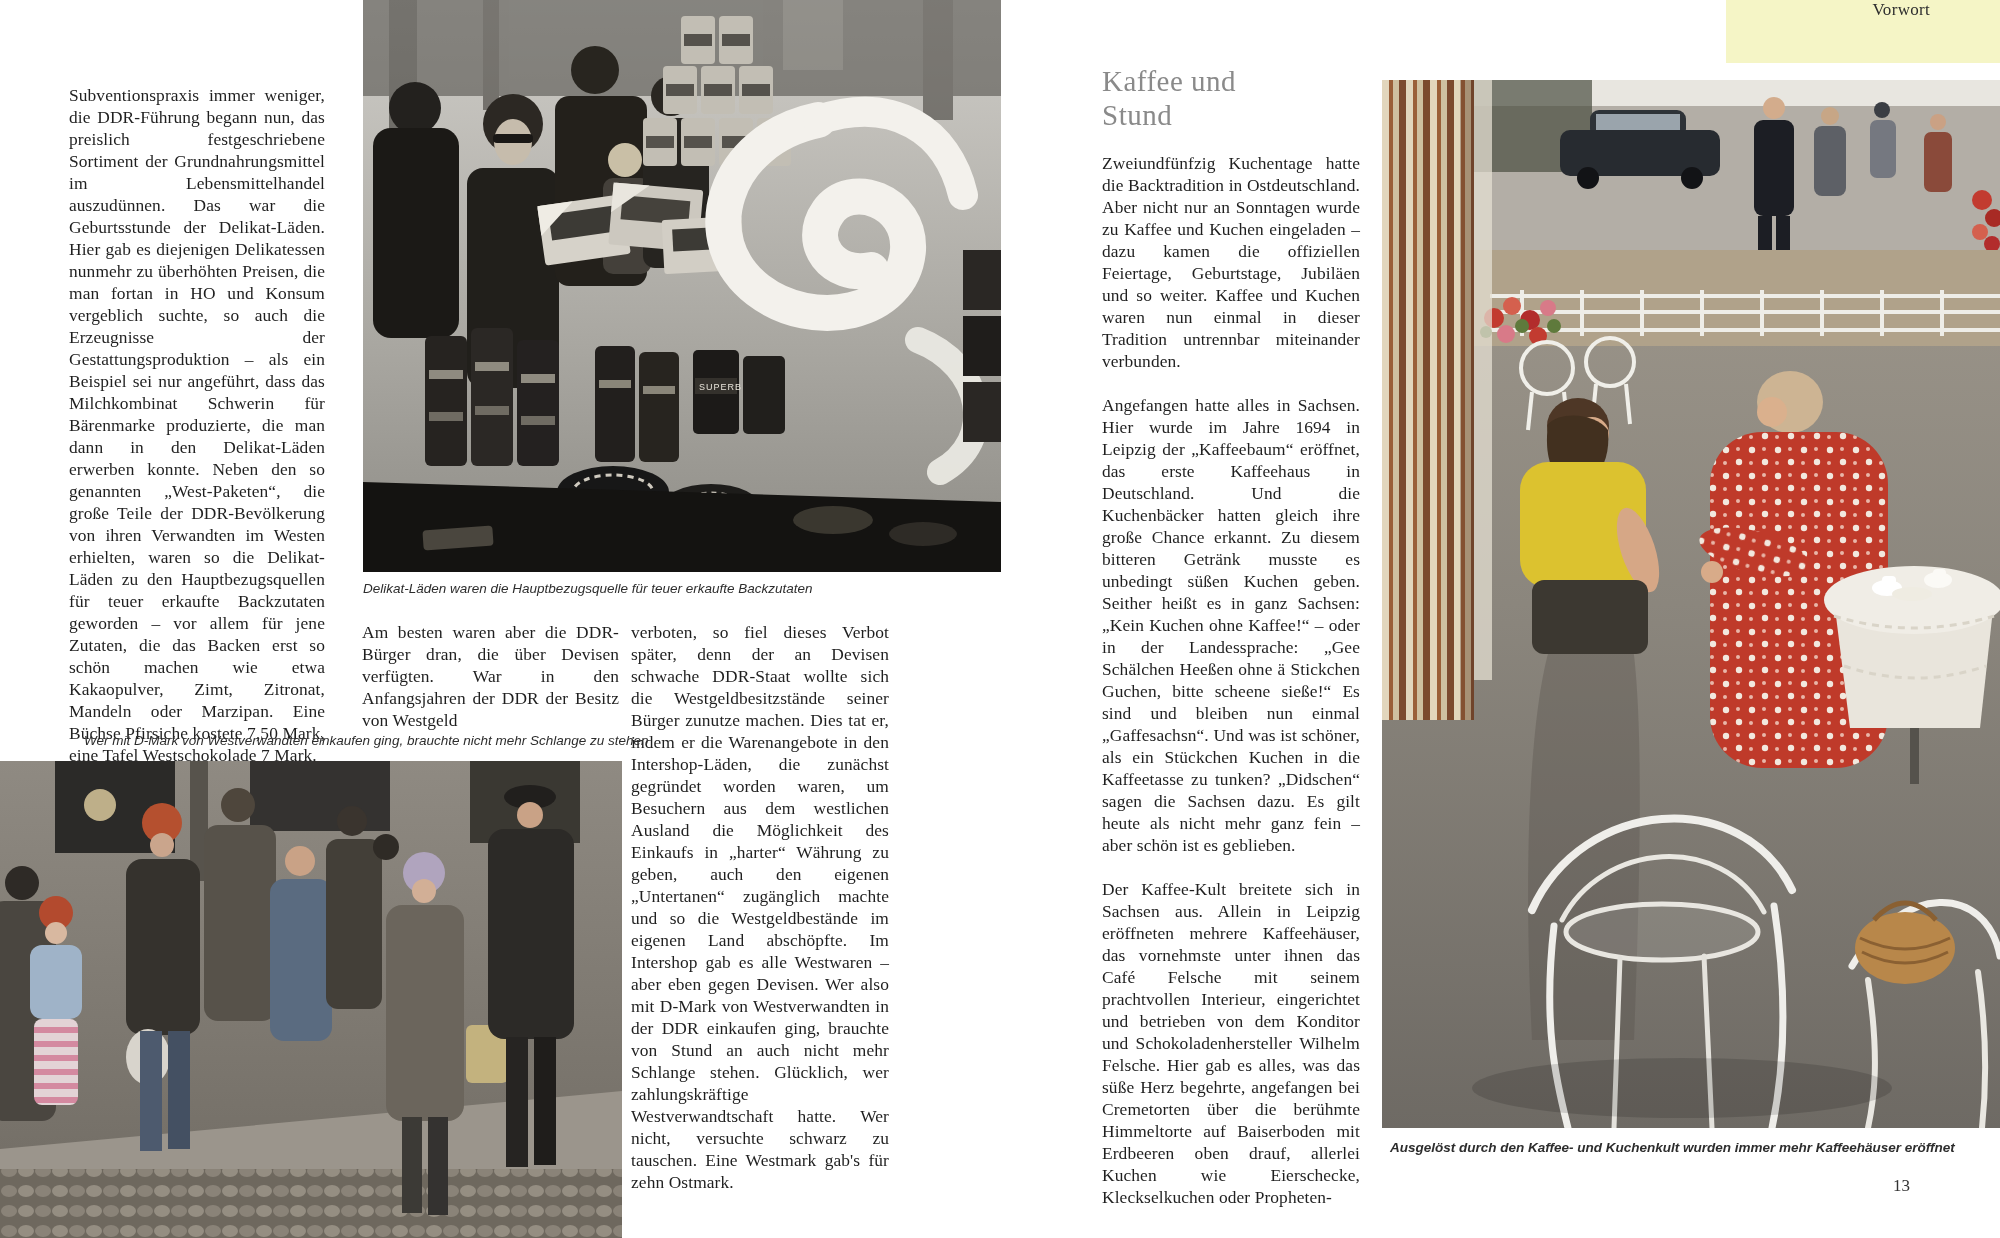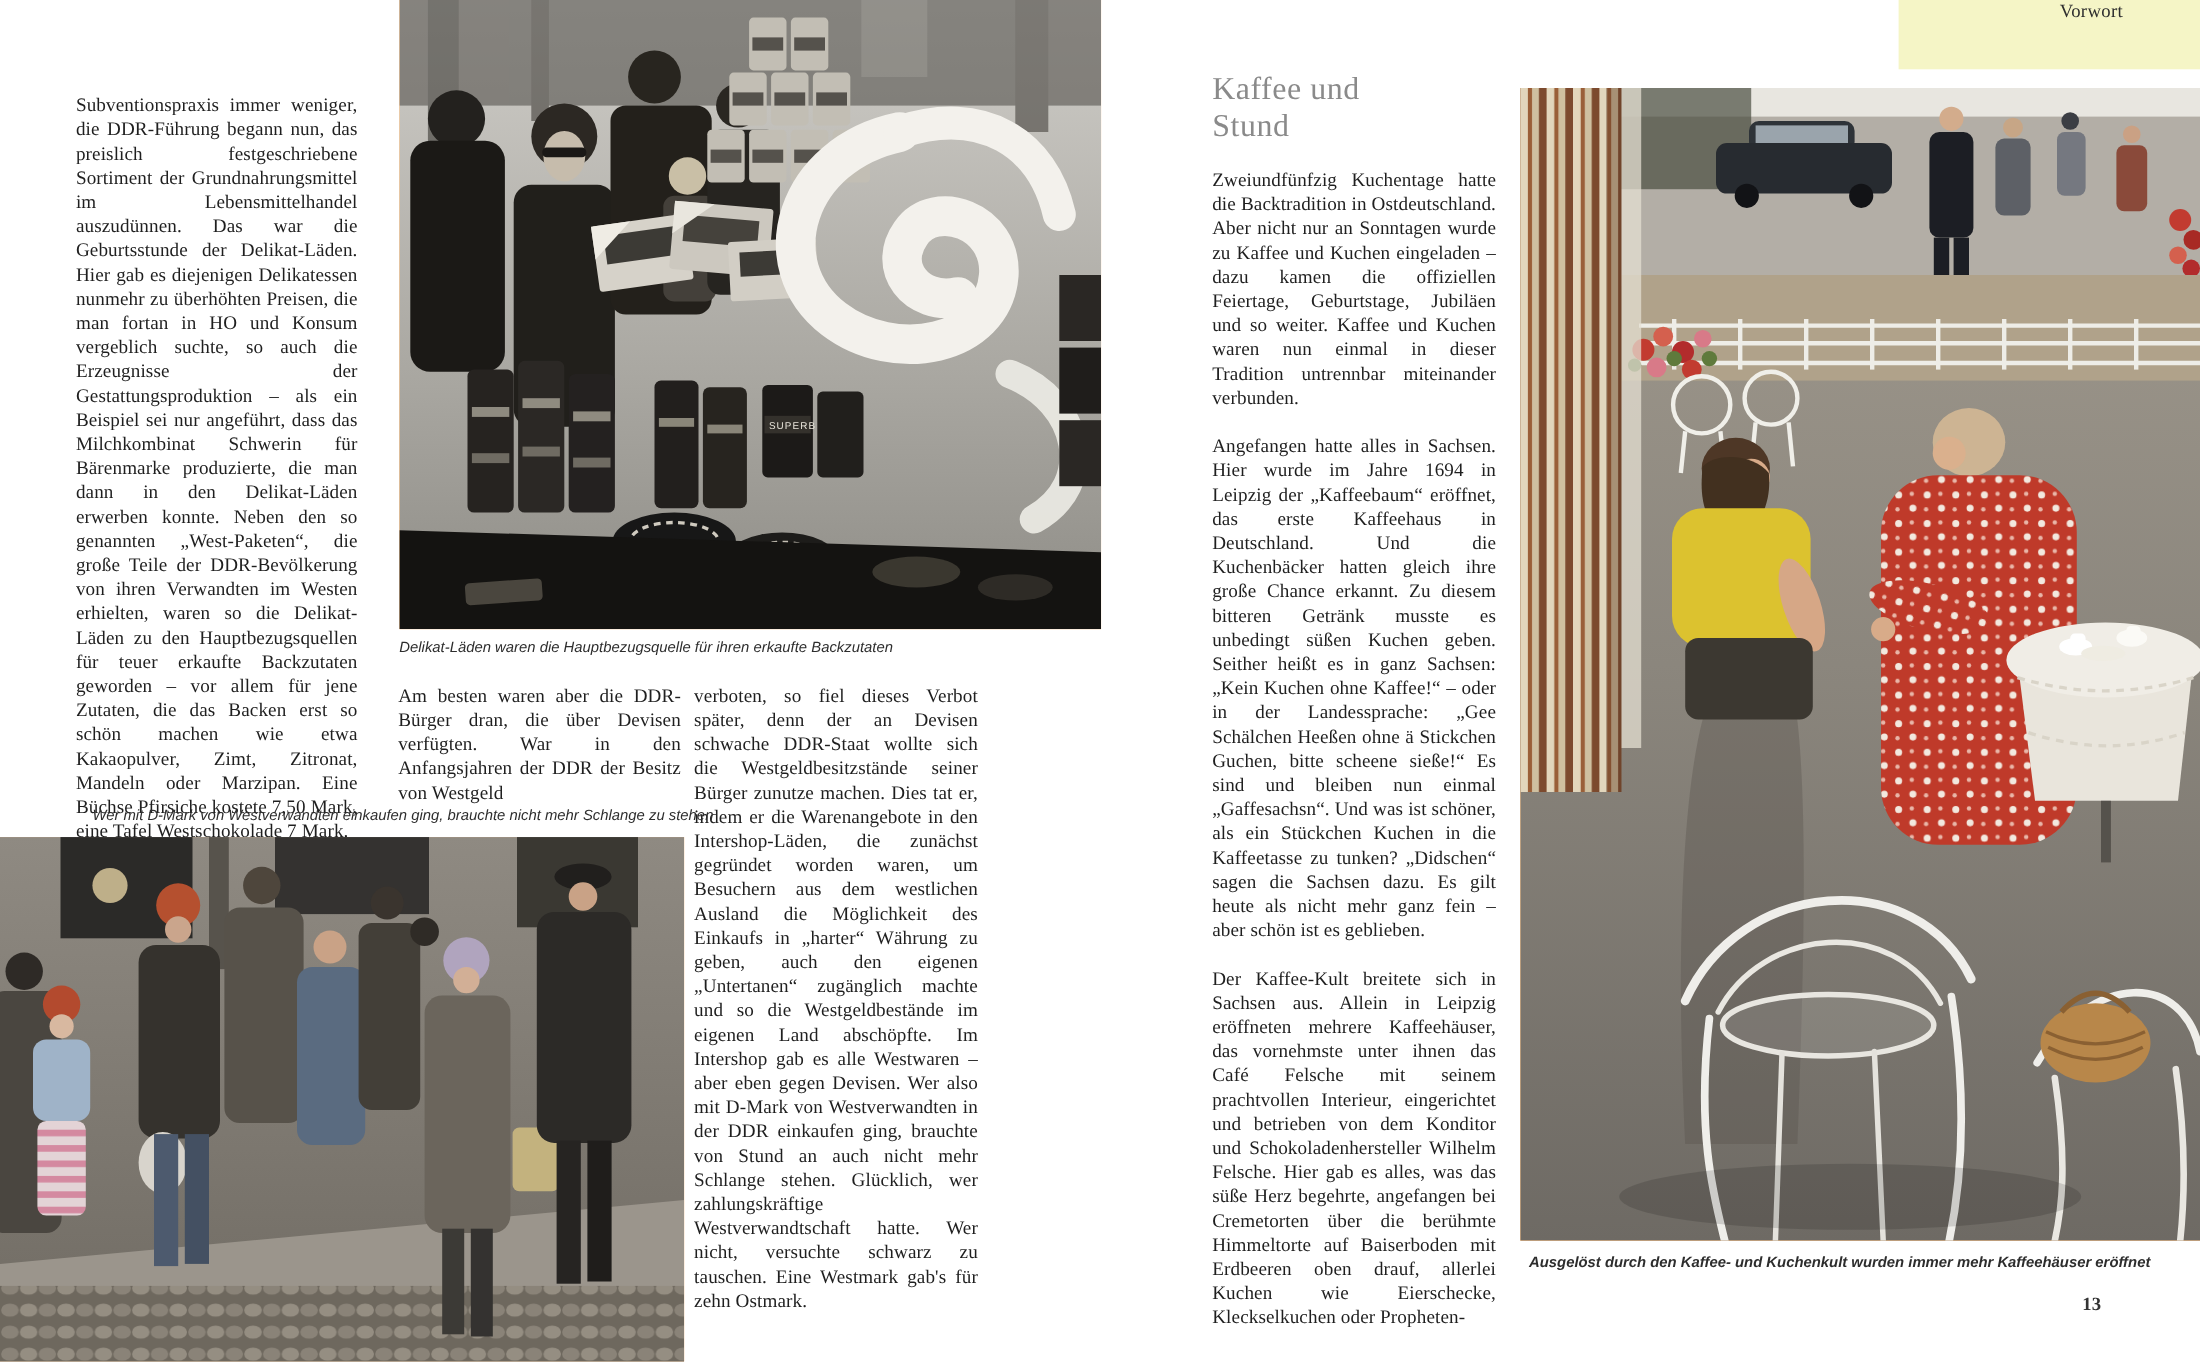--- a/index.html
+++ b/index.html
@@ -20,21 +20,21 @@
   .heading{
     position:absolute;left:1102px;top:64px;font-size:29px;line-height:34px;
     color:#8a8a8a;letter-spacing:0.5px;
   }
   .tab{
     position:absolute;left:1726px;top:0;width:274px;height:63px;background:#f5f5c6;
     display:flex;align-items:flex-start;justify-content:flex-end;
     padding:0 70px 10px 0;box-sizing:border-box;
   }
   .tab span{font-size:17px;color:#2e2e2e;letter-spacing:0.3px;}
-  .pageno{position:absolute;left:1893px;top:1176px;font-size:17px;color:#333;font-weight:bold;}
+  .pageno{position:absolute;left:1893px;top:1176px;font-size:17px;color:#333;}
   .photo{position:absolute;overflow:hidden;background:#fdba74;}
   .photo svg{display:block;}
 </style>
 </head>
 <body>
 
 <div class="spread">
 
   <div class="bodycol" style="left:69px;top:84px;width:256px;">
     <p>Subventionspraxis immer weniger, die DDR-Führung begann nun, das preislich festgeschriebene Sortiment der Grundnahrungsmittel im Lebensmittelhandel auszudünnen. Das war die Geburtsstunde der Delikat-Läden. Hier gab es diejenigen Delikatessen nunmehr zu überhöhten Preisen, die man fortan in HO und Konsum vergeblich suchte, so auch die Erzeugnisse der Gestattungsproduktion – als ein Beispiel sei nur angeführt, dass das Milchkombinat Schwerin für Bärenmarke produzierte, die man dann in den Delikat-Läden erwerben konnte. Neben den so genannten „West-Paketen“, die große Teile der DDR-Bevölkerung von ihren Verwandten im Westen erhielten, waren so die Delikat-Läden zu den Hauptbezugsquellen für teuer erkaufte Backzutaten geworden – vor allem für jene Zutaten, die das Backen erst so schön machen wie etwa Kakaopulver, Zimt, Zitronat, Mandeln oder Marzipan. Eine Büchse Pfirsiche kostete 7,50 Mark, eine Tafel Westschokolade 7 Mark.</p>
@@ -165,21 +165,21 @@
       </g>
       <polygon points="0,482 638,502 638,572 0,572" fill="#141311"></polygon>
       <g>
         <ellipse cx="470" cy="520" rx="40" ry="14" fill="#3a372f"></ellipse>
         <ellipse cx="560" cy="534" rx="34" ry="12" fill="#2e2b26"></ellipse>
         <rect x="60" y="528" width="70" height="20" rx="4" fill="#4a463e" transform="rotate(-4 95 538)"></rect>
       </g>
     </svg>
   </div>
 
-  <div class="caption" style="left:363px;top:581px;">Delikat-Läden waren die Hauptbezugsquelle für ihren erkaufte Backzutaten</div>
+  <div class="caption" style="left:363px;top:581px;">Delikat-Läden waren die Hauptbezugsquelle für teuer erkaufte Backzutaten</div>
 
   <div class="bodycol" style="left:362px;top:621px;width:257px;">
     <p>Am besten waren aber die DDR-Bürger dran, die über Devisen verfügten. War in den Anfangsjahren der DDR der Besitz von Westgeld</p>
   </div>
 
   <div class="bodycol" style="left:631px;top:621px;width:258px;">
     <p>verboten, so fiel dieses Verbot später, denn der an Devisen schwache DDR-Staat wollte sich die Westgeldbesitzstände seiner Bürger zunutze machen. Dies tat er, indem er die Warenangebote in den Intershop-Läden, die zunächst gegründet worden waren, um Besuchern aus dem westlichen Ausland die Möglichkeit des Einkaufs in „harter“ Währung zu geben, auch den eigenen „Untertanen“ zugänglich machte und so die Westgeldbestände im eigenen Land abschöpfte. Im Intershop gab es alle Westwaren – aber eben gegen Devisen. Wer also mit D-Mark von Westverwandten in der DDR einkaufen ging, brauchte von Stund an auch nicht mehr Schlange stehen. Glücklich, wer zahlungskräftige Westverwandtschaft hatte. Wer nicht, versuchte schwarz zu tauschen. Eine Westmark gab's für zehn Ostmark.</p>
   </div>
 
   <div class="caption" style="left:84px;top:733px;">Wer mit D-Mark von Westverwandten einkaufen ging, brauchte nicht mehr Schlange zu stehen</div>

